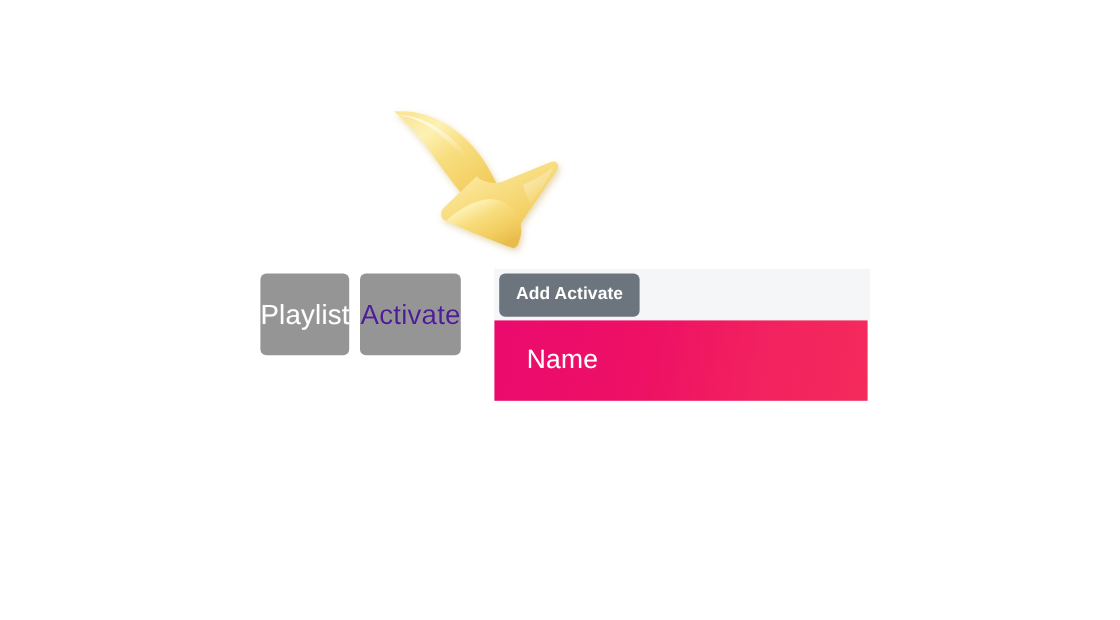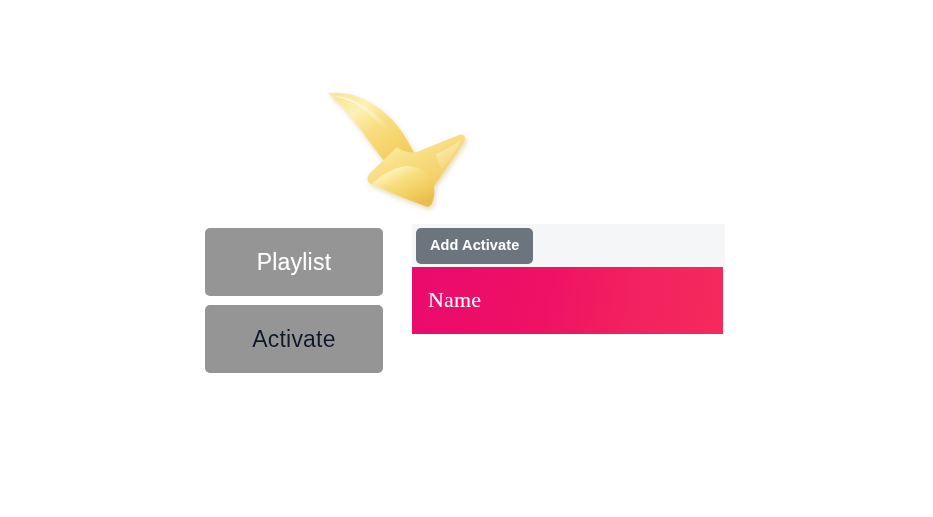--- a/index.html
+++ b/index.html
@@ -12,25 +12,25 @@
     height: 517px;
     position: relative;
     overflow: hidden;
     font-family: "Liberation Sans", sans-serif;
     -webkit-font-smoothing: antialiased;
   }
 
   
   #sidebar {
     position: absolute;
-    left: 205px;
+    left: 217px;
     top: 228px;
     width: 178px;
     display: flex;
-    flex-direction: column;
+    flex-direction: row;
     gap: 9px;
   }
   .nav-btn {
     height: 68px;
     border: none;
     border-radius: 5px;
     background: #959595;
     color: #ffffff;
     font-family: "Liberation Sans", sans-serif;
     font-size: 23px;
@@ -38,21 +38,21 @@
     letter-spacing: .2px;
     display: flex;
     align-items: center;
     justify-content: center;
     gap: 12px;
     cursor: pointer;
     padding: 0;
     box-sizing: border-box;
     text-shadow: 0 0 1px rgba(255,255,255,.25);
   }
-  .nav-btn.dim { color: #0f172a; align-items: center; }
+  .nav-btn.dim { color: #4c1d95; align-items: center; }
   .nav-btn .logout-ico {
     display: inline-flex;
     width: 30px;
     height: 26px;
     align-items: center;
     justify-content: center;
   }
   .nav-btn .logout-ico svg { display: block; }
 
   
@@ -90,24 +90,23 @@
     height: 67px;
     background: linear-gradient(100deg, #ea0a6e 0%, #ee1164 42%, #f2225f 72%, #f52a5c 100%);
     display: flex;
     align-items: center;
     box-sizing: border-box;
   }
   #col-name {
     color: #ffffff;
     font-size: 22px;
     font-weight: 400;
-    padding-left: 16px;
+    padding-left: 27px;
     letter-spacing: .2px;
     text-shadow: 0 0 1px rgba(255,255,255,.2);
-    font-family: Liberation Serif, serif;
   }
 
   
   #pointer {
     position: absolute;
     left: 318px;
     top: 80px;
     width: 155px;
     height: 150px;
     pointer-events: none;

